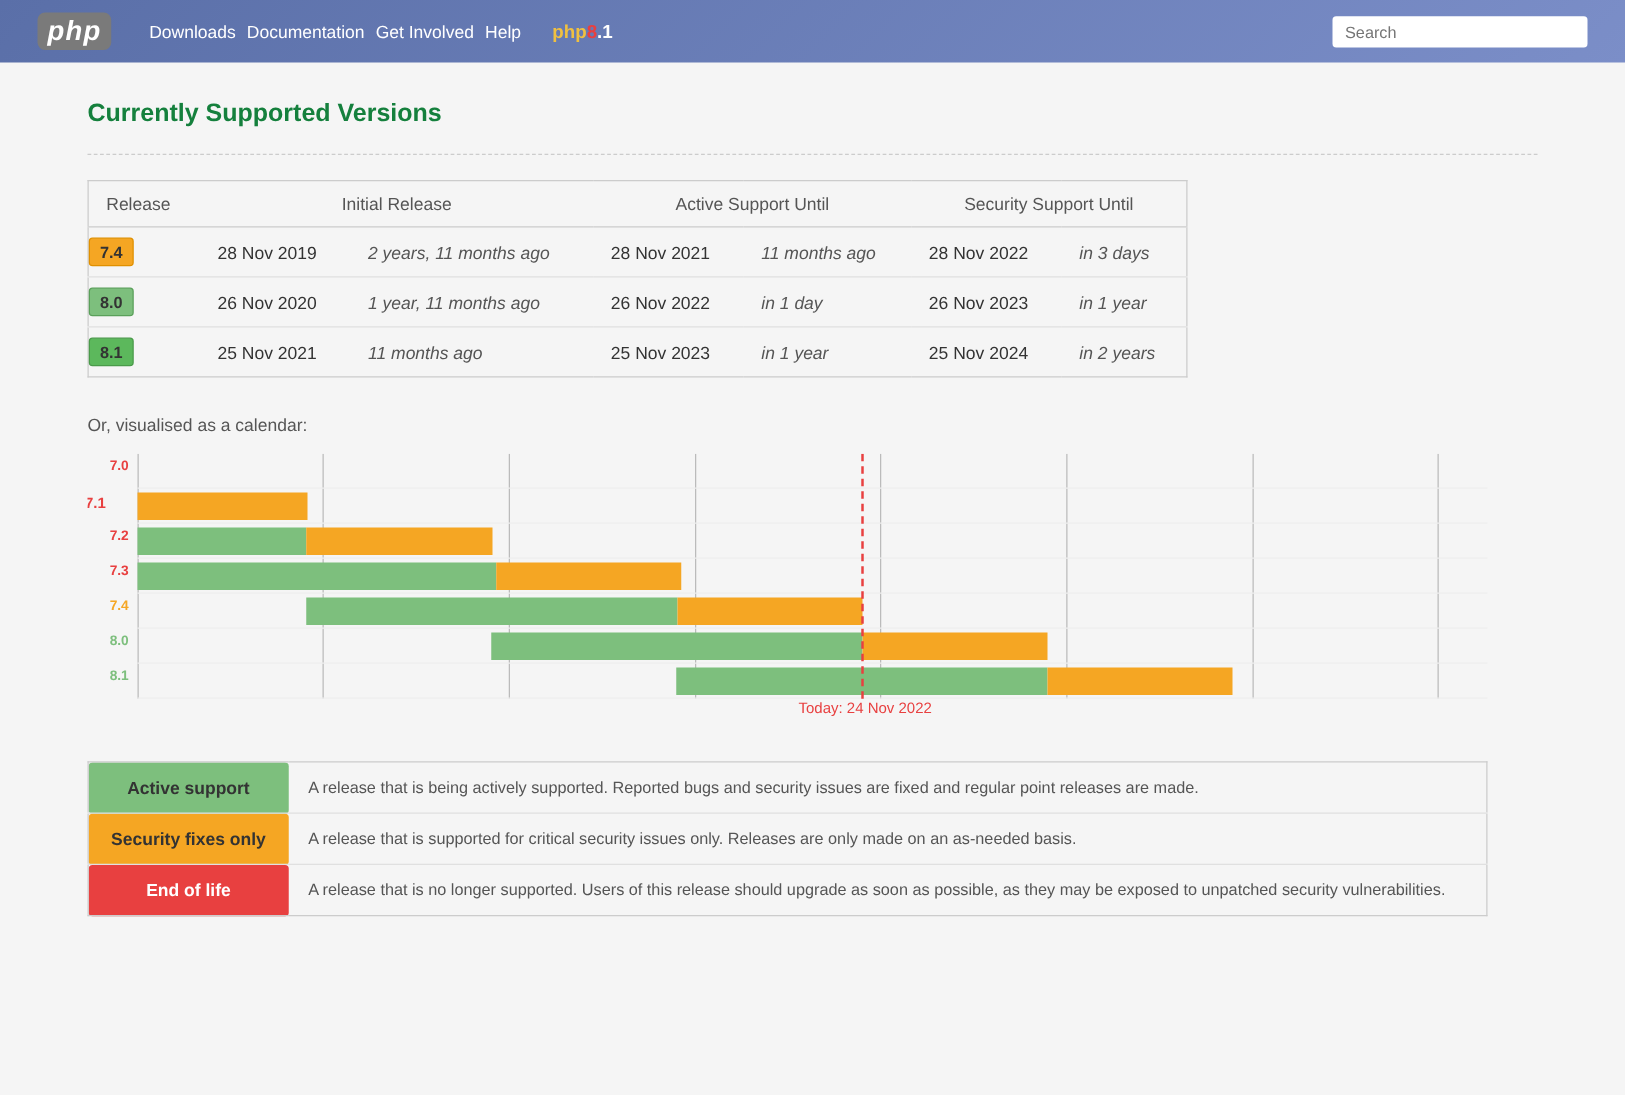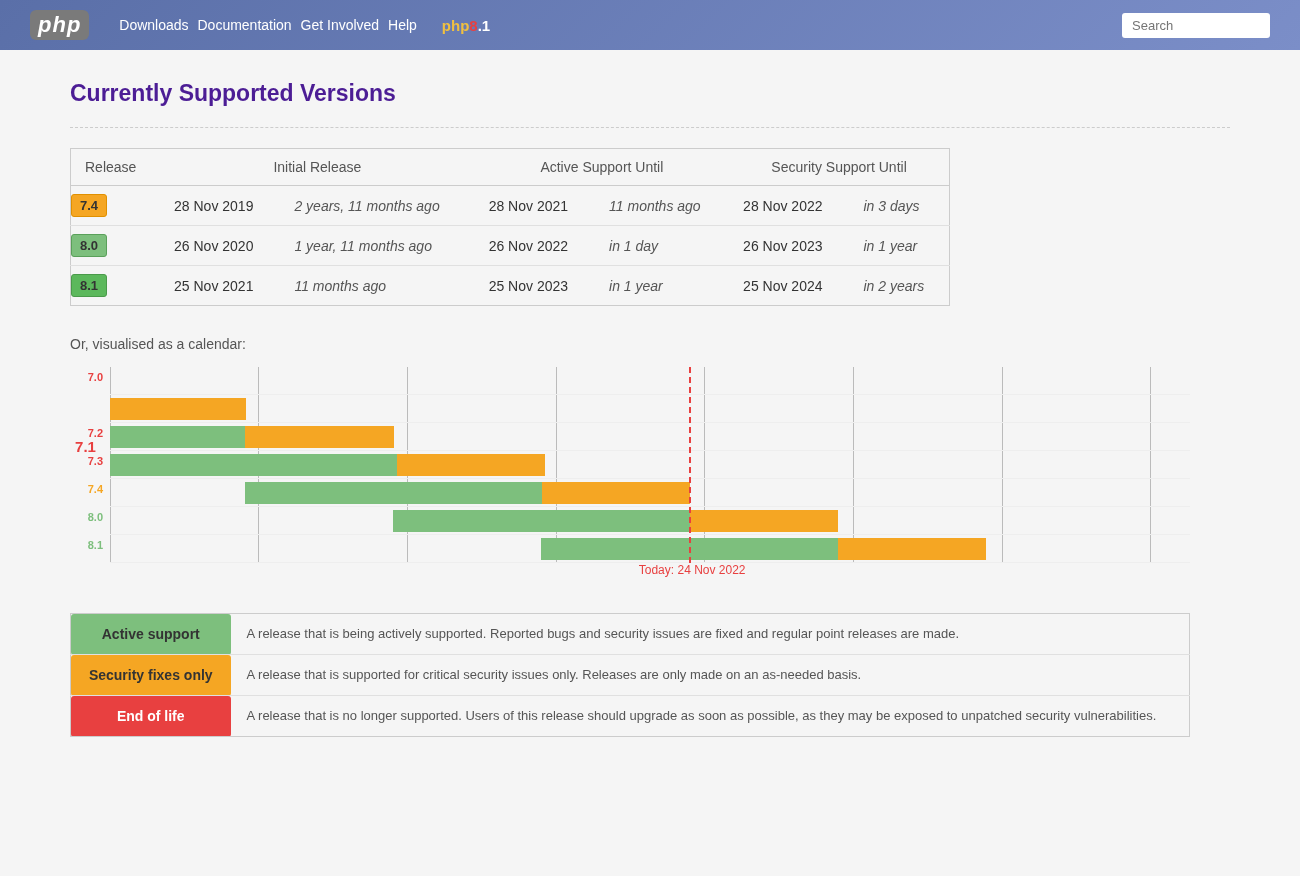--- a/index.html
+++ b/index.html
@@ -38,27 +38,27 @@
       margin-left: -10px;
     }
     #header .search-box {
       margin-left: auto;
       background: white;
       border: none;
       border-radius: 3px;
       padding: 5px 10px;
       font-size: 13px;
       color: #999;
-      width: 148px;
+      width: 204px;
     }
 
     
     #main { max-width: 1200px; margin: 0 auto; padding: 30px 20px; }
 
-    h2 { font-size: 23px; font-weight: bold; color: #4c1d95; margin-bottom: 20px; }
+    h2 { font-size: 20px; font-weight: bold; color: #15803d; margin-bottom: 20px; }
     h3 { font-size: 16px; font-weight: bold; color: #333; margin: 25px 0 15px; }
 
     
     .version-table {
       border-collapse: collapse;
       border: 1px solid #ccc;
       width: 100%;
       max-width: 880px;
       margin-bottom: 30px;
     }
@@ -261,21 +261,21 @@
             <div class="gantt-vline" style="left: 297.317px; top: 0px; height: 196px;"></div>
             <div class="gantt-vline" style="left: 445.772px; top: 0px; height: 196px;"></div>
             <div class="gantt-vline" style="left: 594.228px; top: 0px; height: 196px;"></div>
             <div class="gantt-vline" style="left: 742.683px; top: 0px; height: 196px;"></div>
             <div class="gantt-vline" style="left: 891.545px; top: 0px; height: 196px;"></div>
             <div class="gantt-vline" style="left: 1040px; top: 0px; height: 196px;"></div>
             <div class="gantt-row" style="position: absolute; top: 0px; left: 0px; right: 0px; height: 28px;">
               <div class="gantt-row-label" style="position: absolute; left: -42px; top: 4px; width: 35px; text-align: right; font-size: 11px; font-weight: bold; color: rgb(232, 64, 64);">7.0</div>
             </div>
             <div class="gantt-row" style="position: absolute; top: 28px; left: 0px; right: 0px; height: 28px;">
-              <div class="gantt-row-label" style="position: absolute; left: -42px; top: 4px; width: 35px; text-align: center; font-size: 15px; font-weight: bold; color: rgb(232, 64, 64); margin-top: 39px;">7.1</div>
+              <div class="gantt-row-label" style="position: absolute; left: -42px; top: 4px; width: 35px; text-align: left; font-size: 12px; font-weight: bold; color: rgb(232, 64, 64);">7.1</div>
               <div class="gantt-bar bar-security" style="left: 0px; width: 135.847px;"></div>
             </div>
             <div class="gantt-row" style="position: absolute; top: 56px; left: 0px; right: 0px; height: 28px;">
               <div class="gantt-row-label" style="position: absolute; left: -42px; top: 4px; width: 35px; text-align: right; font-size: 11px; font-weight: bold; color: rgb(232, 64, 64);">7.2</div>
               <div class="gantt-bar bar-active" style="left: 0px; width: 135.44px;"></div>
               <div class="gantt-bar bar-security" style="left: 135.44px; width: 148.862px;"></div>
             </div>
             <div class="gantt-row" style="position: absolute; top: 84px; left: 0px; right: 0px; height: 28px;">
               <div class="gantt-row-label" style="position: absolute; left: -42px; top: 4px; width: 35px; text-align: right; font-size: 11px; font-weight: bold; color: rgb(232, 64, 64);">7.3</div>
               <div class="gantt-bar bar-active" style="left: 0px; width: 286.742px;"></div>

